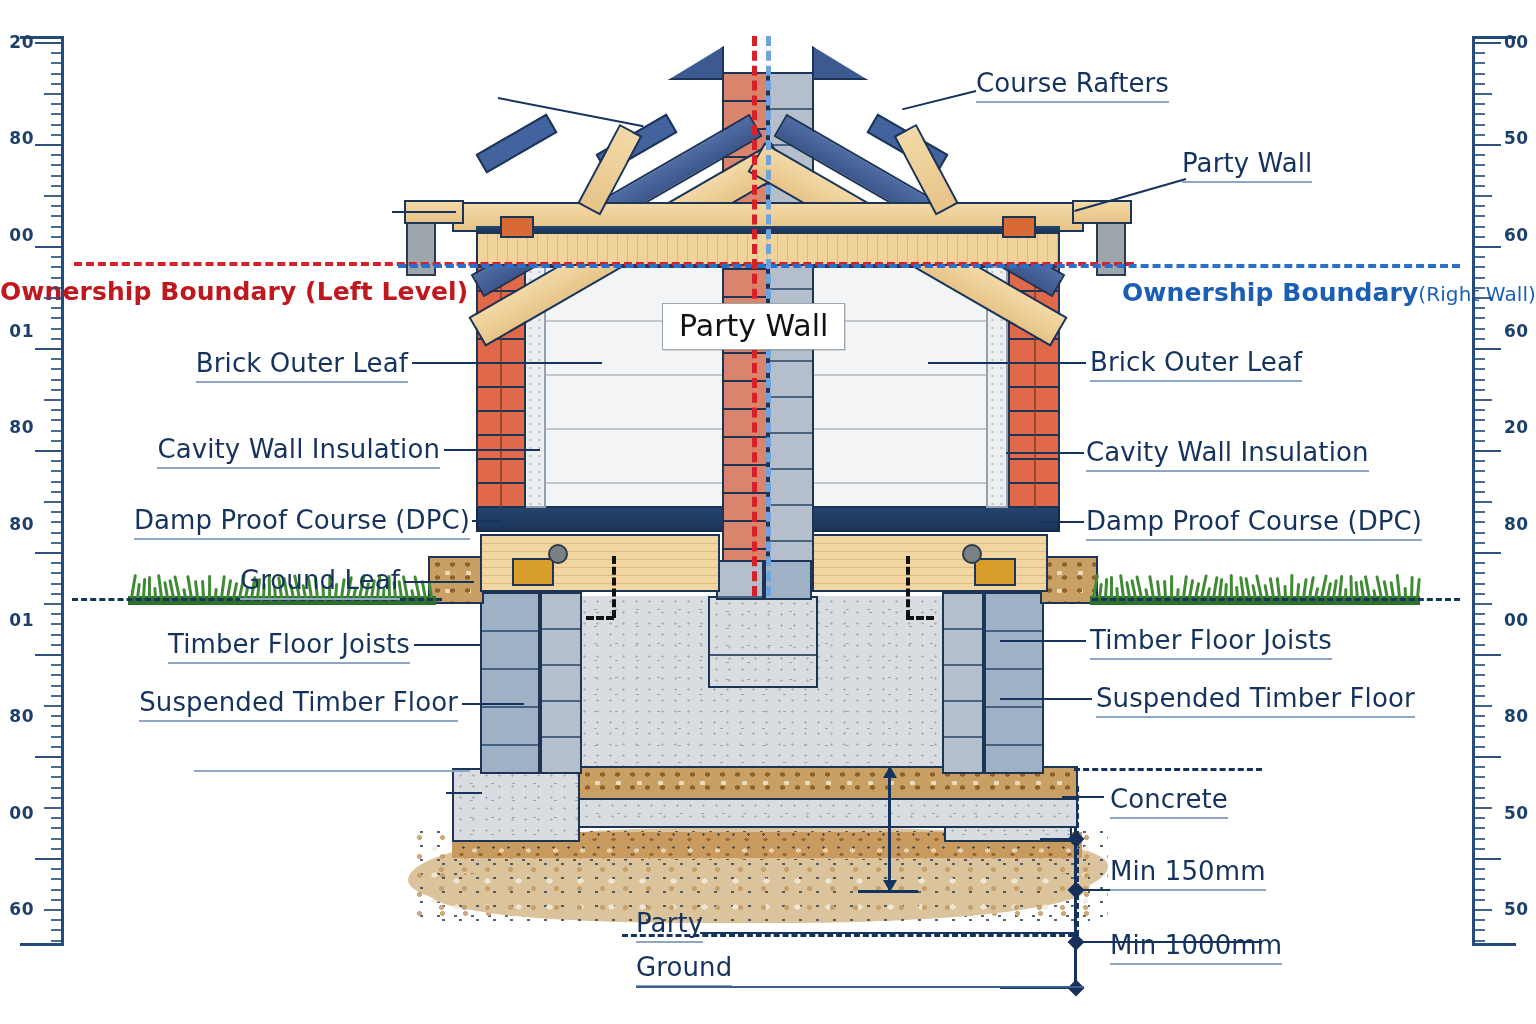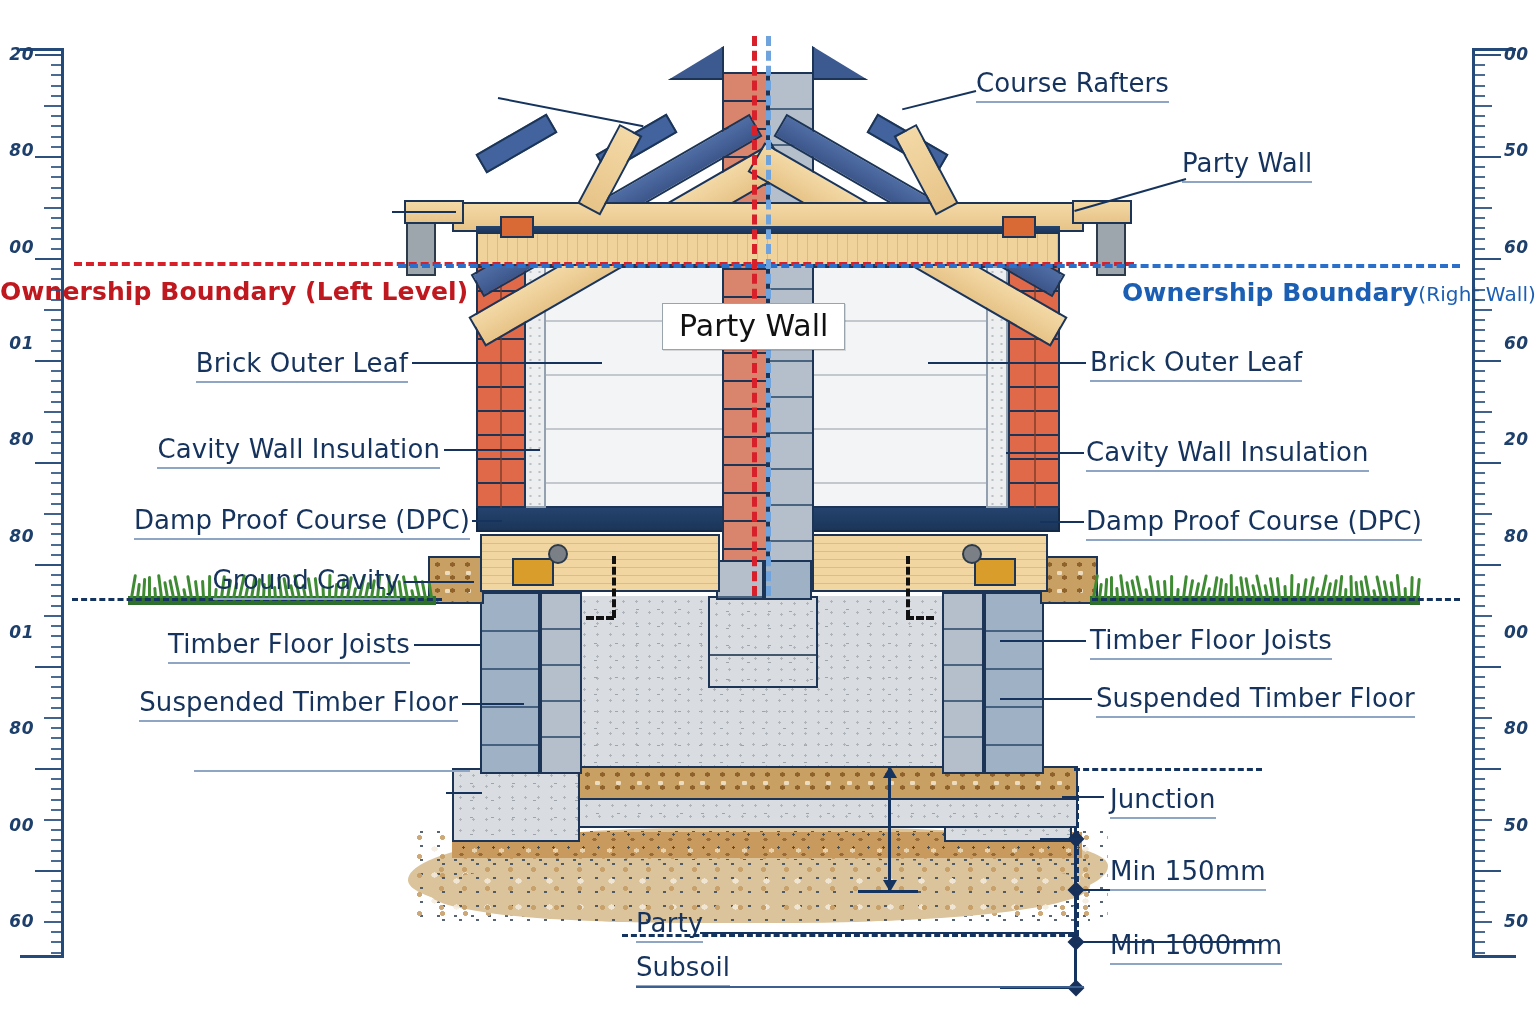--- a/index.html
+++ b/index.html
@@ -1,20 +1,20 @@
 <!DOCTYPE html>
 <html><head>
 <meta charset="utf-8">
 <style>
   html,body{margin:0;padding:0;background:#ffffff;}
   body{width:1536px;height:1024px;overflow:hidden;font-family:"Liberation Sans",sans-serif;}
   #stage{position:relative;width:1536px;height:1024px;background:#fff;}
 
   
-  .ruler{position:absolute;top:48px;height:910px;width:60px;font-style:italic;}
+  .ruler{position:absolute;top:36px;height:910px;width:60px;}
   .ruler .spine{position:absolute;top:0;bottom:0;width:3px;background:#244a7a;}
   .ruler-left .spine{right:0;}
   .ruler-right .spine{left:0;}
   .tick{position:absolute;height:2px;background:#2c517f;}
   .ruler-left .tick{right:3px;}
   .ruler-right .tick{left:3px;}
   .tick.t-min{width:10px;opacity:.85;}
   .tick.t-mid{width:17px;opacity:.9;}
   .tick.t-maj{width:26px;}
   .rulnum{position:absolute;font-family:"DejaVu Sans",sans-serif;font-weight:700;
@@ -400,21 +400,21 @@
     <span class="u">Cavity Wall Insulation</span>
   </div>
   <div class="leader" style="left:444px;top:449px;width:96px;"></div>
 
   <div class="lab r" style="left:0;top:505px;width:470px;">
     <span class="u">Damp Proof Course (DPC)</span>
   </div>
   <div class="leader" style="left:472px;top:520px;width:30px;"></div>
 
   <div class="lab r" style="left:0;top:565px;width:400px;">
-    <span class="u">Ground Cavity</span>
+    <span class="u">Ground Leaf</span>
   </div>
   <div class="leader" style="left:404px;top:581px;width:70px;"></div>
 
   <div class="lab r" style="left:0;top:629px;width:410px;">
     <span class="u">Timber Floor Joists</span>
   </div>
   <div class="leader" style="left:414px;top:644px;width:68px;"></div>
 
   <div class="lab r" style="left:0;top:687px;width:458px;">
     <span class="u">Suspended Timber Floor</span>
@@ -457,37 +457,37 @@
     <span class="u">Timber Floor Joists</span>
   </div>
   <div class="leader" style="left:1000px;top:640px;width:86px;"></div>
 
   <div class="lab" style="left:1096px;top:683px;">
     <span class="u">Suspended Timber Floor</span>
   </div>
   <div class="leader" style="left:1000px;top:698px;width:92px;"></div>
 
   <div class="lab" style="left:1110px;top:784px;">
-    <span class="u">Junction</span>
+    <span class="u">Concrete</span>
   </div>
   <div class="leader" style="left:1062px;top:796px;width:42px;"></div>
 
   <div class="lab" style="left:1110px;top:856px;">
     <span class="u">Min 150mm</span>
   </div>
 
   <div class="lab" style="left:1110px;top:930px;">
     <span class="u">Min 1000mm</span>
   </div>
 
   <div class="lab" style="left:636px;top:908px;">
     <span class="u">Party</span>
   </div>
   <div class="lab" style="left:636px;top:952px;">
-    <span class="u">Subsoil</span>
+    <span class="u">Ground</span>
   </div>
   <div class="leader" style="left:636px;top:986px;width:448px;height:2px;background:#3b5f8f;"></div>
 
   <div class="pwbox" style="left:662px;top:303px;">
     <span>Party Wall</span>
   </div>
 
   <div class="ruler ruler-left" style="left:4px;">
     <div class="spine"></div>
     <div class="endcap" style="top:0;"></div>

